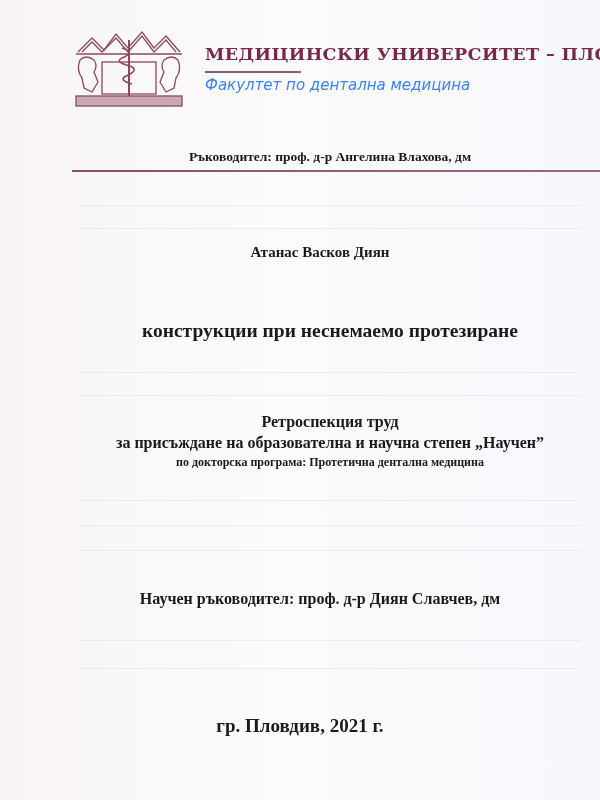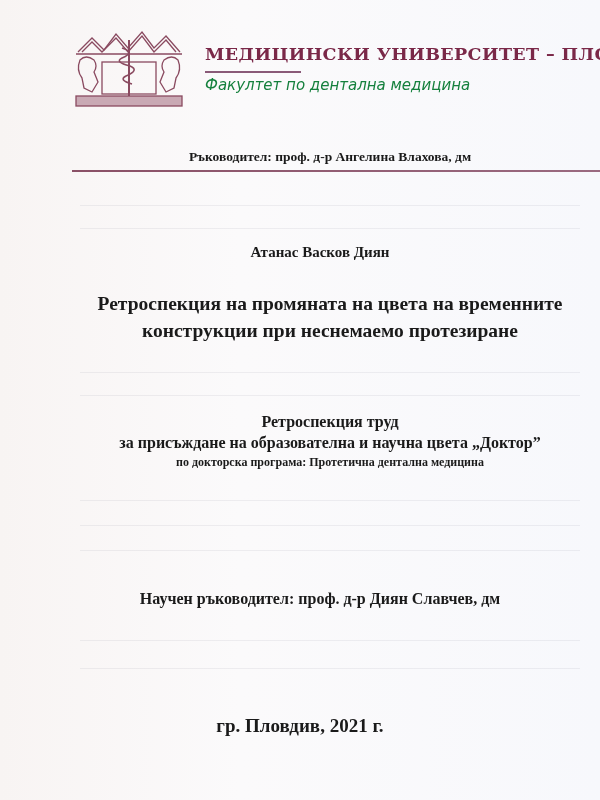--- a/index.html
+++ b/index.html
@@ -23,21 +23,21 @@
     font-size: 17.5px; letter-spacing: 0.4px; color: #7a2848;
     white-space: nowrap;
   }
   .uni-rule {
     position: absolute; left: 205px; top: 71px; width: 96px; height: 2px;
     background: #8a5a78;
   }
   .faculty {
     position: absolute; left: 205px; top: 76px;
     font-family: "DejaVu Sans", sans-serif; font-style: italic;
-    font-size: 15px; color: #15803d; white-space: nowrap;
+    font-size: 15px; color: #3b82f6; white-space: nowrap;
   }
   .center { position: absolute; left: 0; right: 0; text-align: center; font-weight: bold; }
   .dept { top: 125px; font-size: 15px; letter-spacing: 0.2px; left: 60px; }
   .head { top: 149px; font-size: 13.5px; left: 60px; }
   .dept-rule {
     position: absolute; left: 72px; right: 0; top: 170px; height: 2px;
     background: linear-gradient(90deg,#8a5066,#9a6a80);
   }
   .author { top: 244px; font-size: 15px; left: 40px; }
   .title1 { top: 293px; font-size: 19.5px; left: 60px; }
@@ -85,23 +85,22 @@
 
   <div class="uni-name">МЕДИЦИНСКИ УНИВЕРСИТЕТ – ПЛОВДИВ</div>
   <div class="uni-rule"></div>
   <div class="faculty">Факултет по дентална медицина</div>
 
   <div class="center head">Ръководител: проф. д-р Ангелина Влахова, дм</div>
   <div class="dept-rule"></div>
 
   <div class="center author">Атанас Васков Диян</div>
 
-  <div class="center title1">Ретроспекция на промяната на цвета на временните</div>
   <div class="center title2">конструкции при неснемаемо протезиране</div>
 
   <div class="center diss1">Ретроспекция труд</div>
-  <div class="center diss2">за присъждане на образователна и научна цвета „Доктор”</div>
+  <div class="center diss2">за присъждане на образователна и научна степен „Научен”</div>
   <div class="center diss3">по докторска програма: Протетична дентална медицина</div>
 
   <div class="center supervisor">Научен ръководител: проф. д-р Диян Славчев, дм</div>
 
   <div class="center place">гр. Пловдив, 2021 г.</div>
 </div>
 
 </body></html>

